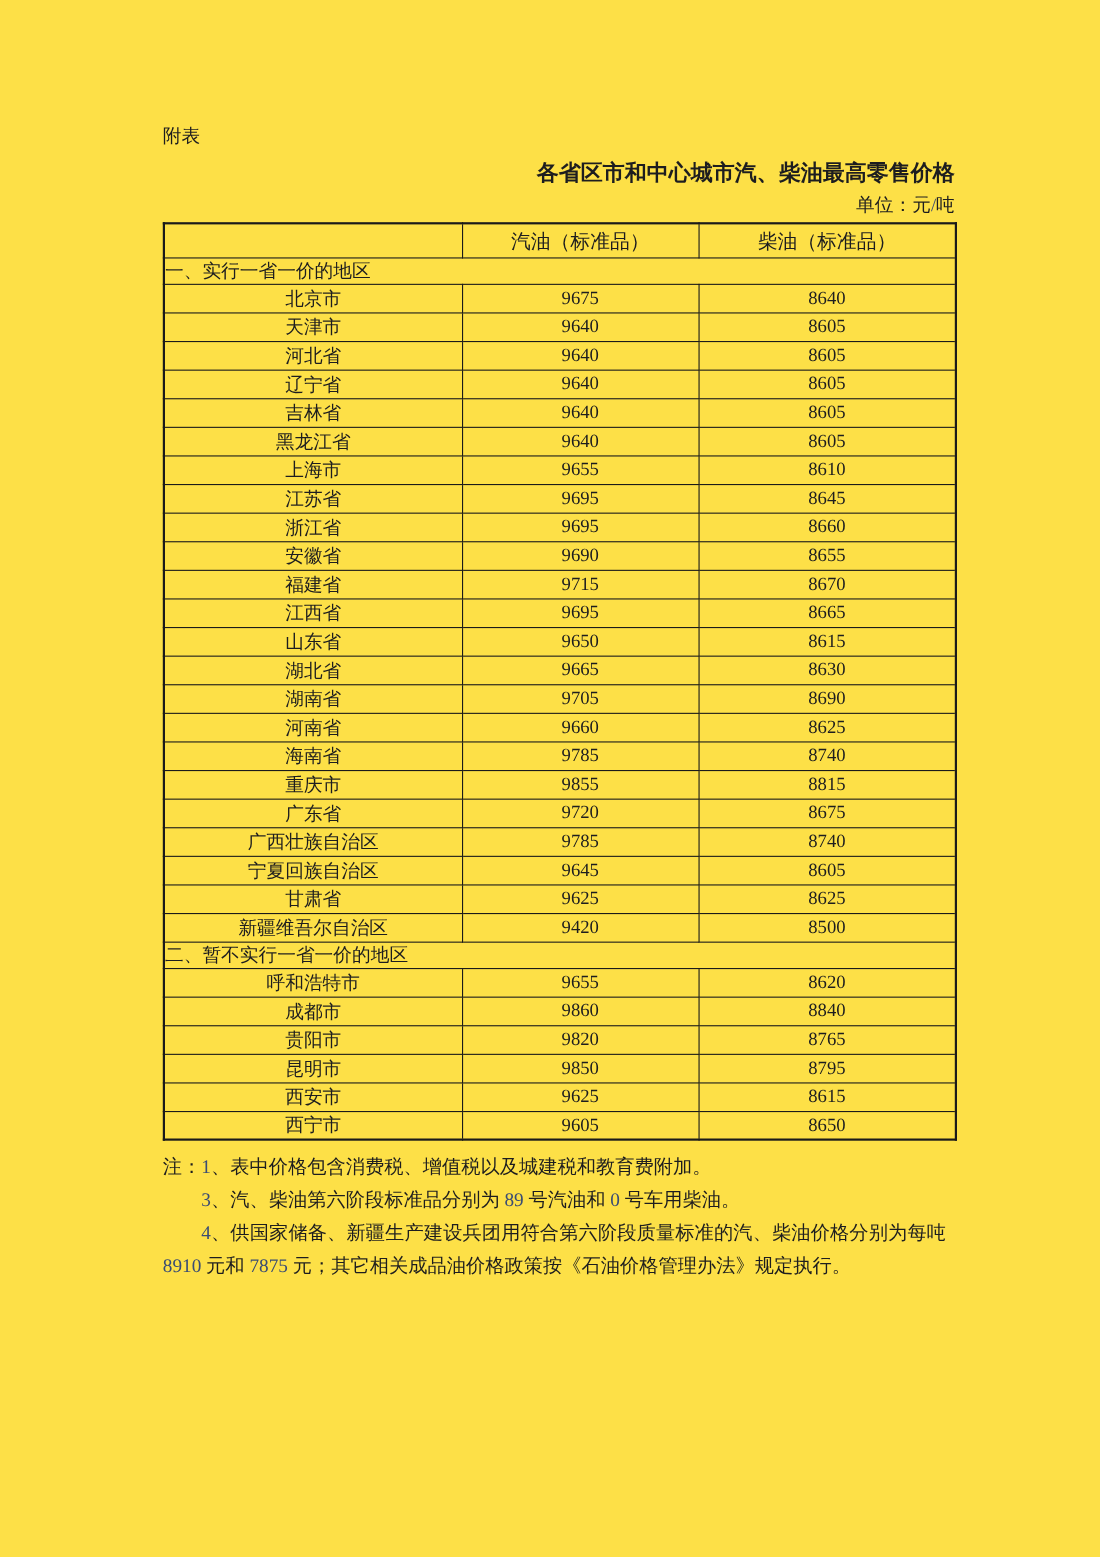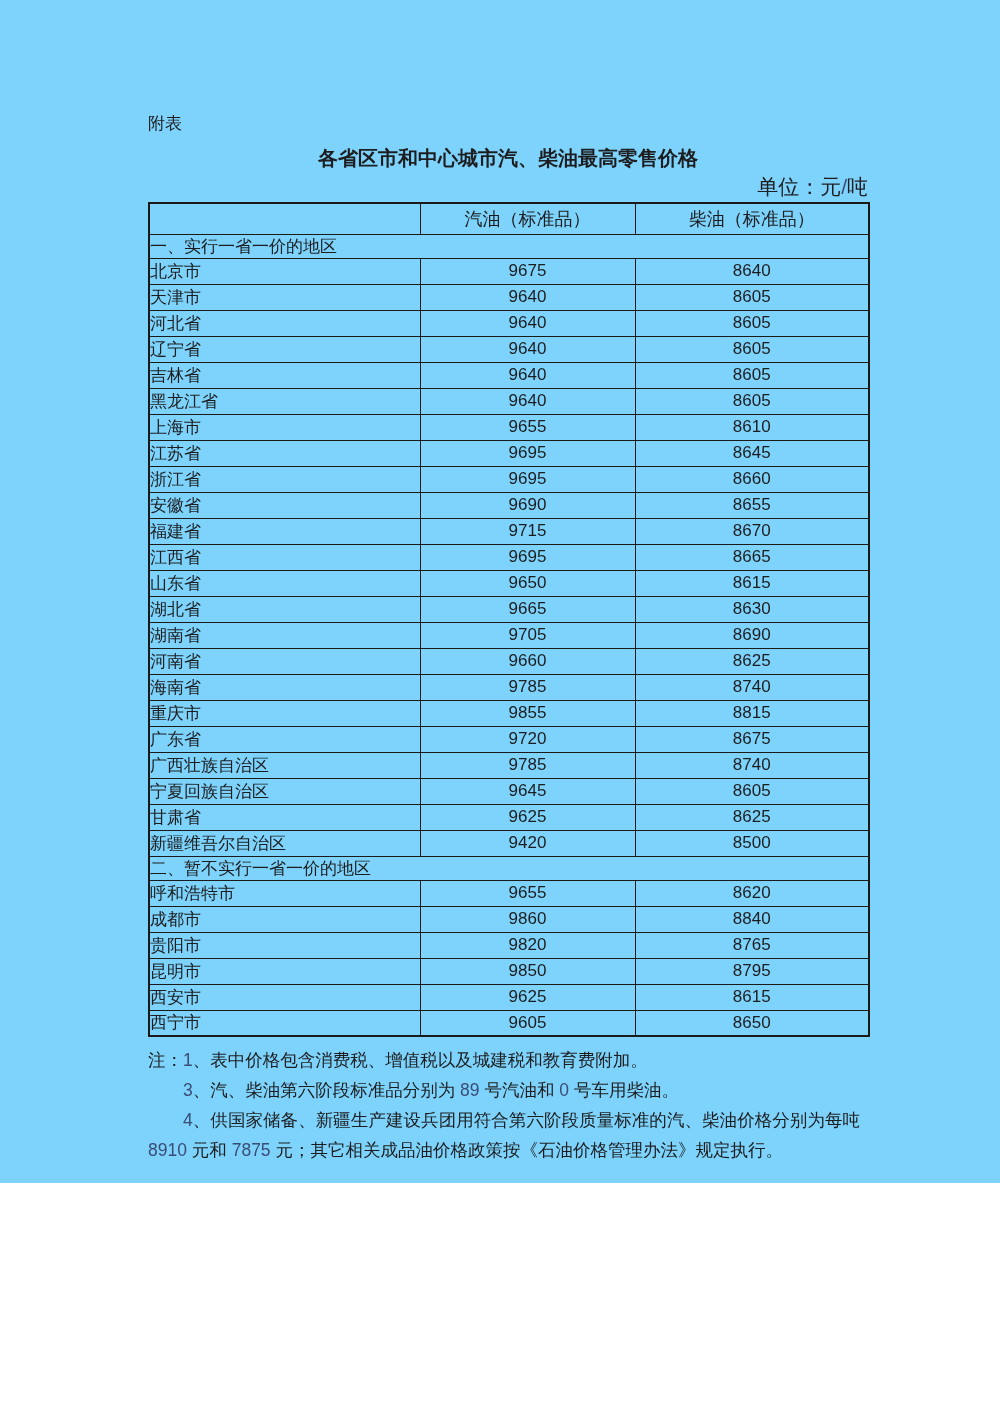--- a/index.html
+++ b/index.html
@@ -1,45 +1,45 @@
 <!DOCTYPE html>
 <html><head>
 <meta charset="utf-8">
 <style>
   * { box-sizing: border-box; }
   html, body { margin: 0; padding: 0; background: #ffffff; }
   .page {
     position: relative;
     width: 1000px;
-    height: 1183px;
-    background: #7dd3fc;
+    height: 1415px;
+    background: #fde047;
     overflow: hidden;
-    font-family: Liberation Sans, sans-serif;
+    font-family: Liberation Serif, serif;
     color: #1d1d1f;
   }
   .content {
     position: absolute;
     left: 148px;
     top: 112px;
     width: 720px;
   }
   .fubiao {
     font-size: 17px;
     line-height: 24px;
   }
   .doc-title {
     margin: 9px 0 0 0;
     font-size: 20px;
     font-weight: bold;
-    text-align: center;
+    text-align: right;
     line-height: 26px;
   }
   .unit-line {
     margin-top: 4px;
-    font-size: 21px;
+    font-size: 17px;
     text-align: right;
     line-height: 24px;
   }
   table.price-table {
     width: 720px;
     margin-top: 3px;
     border-collapse: collapse;
     table-layout: fixed;
     border: 2px solid #1a1a1a;
   }
@@ -59,21 +59,21 @@
   }
   td.section-cell {
     height: 23px;
     font-size: 17px;
     padding-left: 2px;
     text-align: left;
   }
   td.region-cell {
     height: 26px;
     padding-left: 55px;
-    text-align: left;
+    text-align: center;
   }
   td.num-cell {
     height: 26px;
     text-align: center;
     color: #2e3e5c;
   }
   .notes {
     margin-top: 8px;
     width: 712px;
     font-size: 17.5px;

